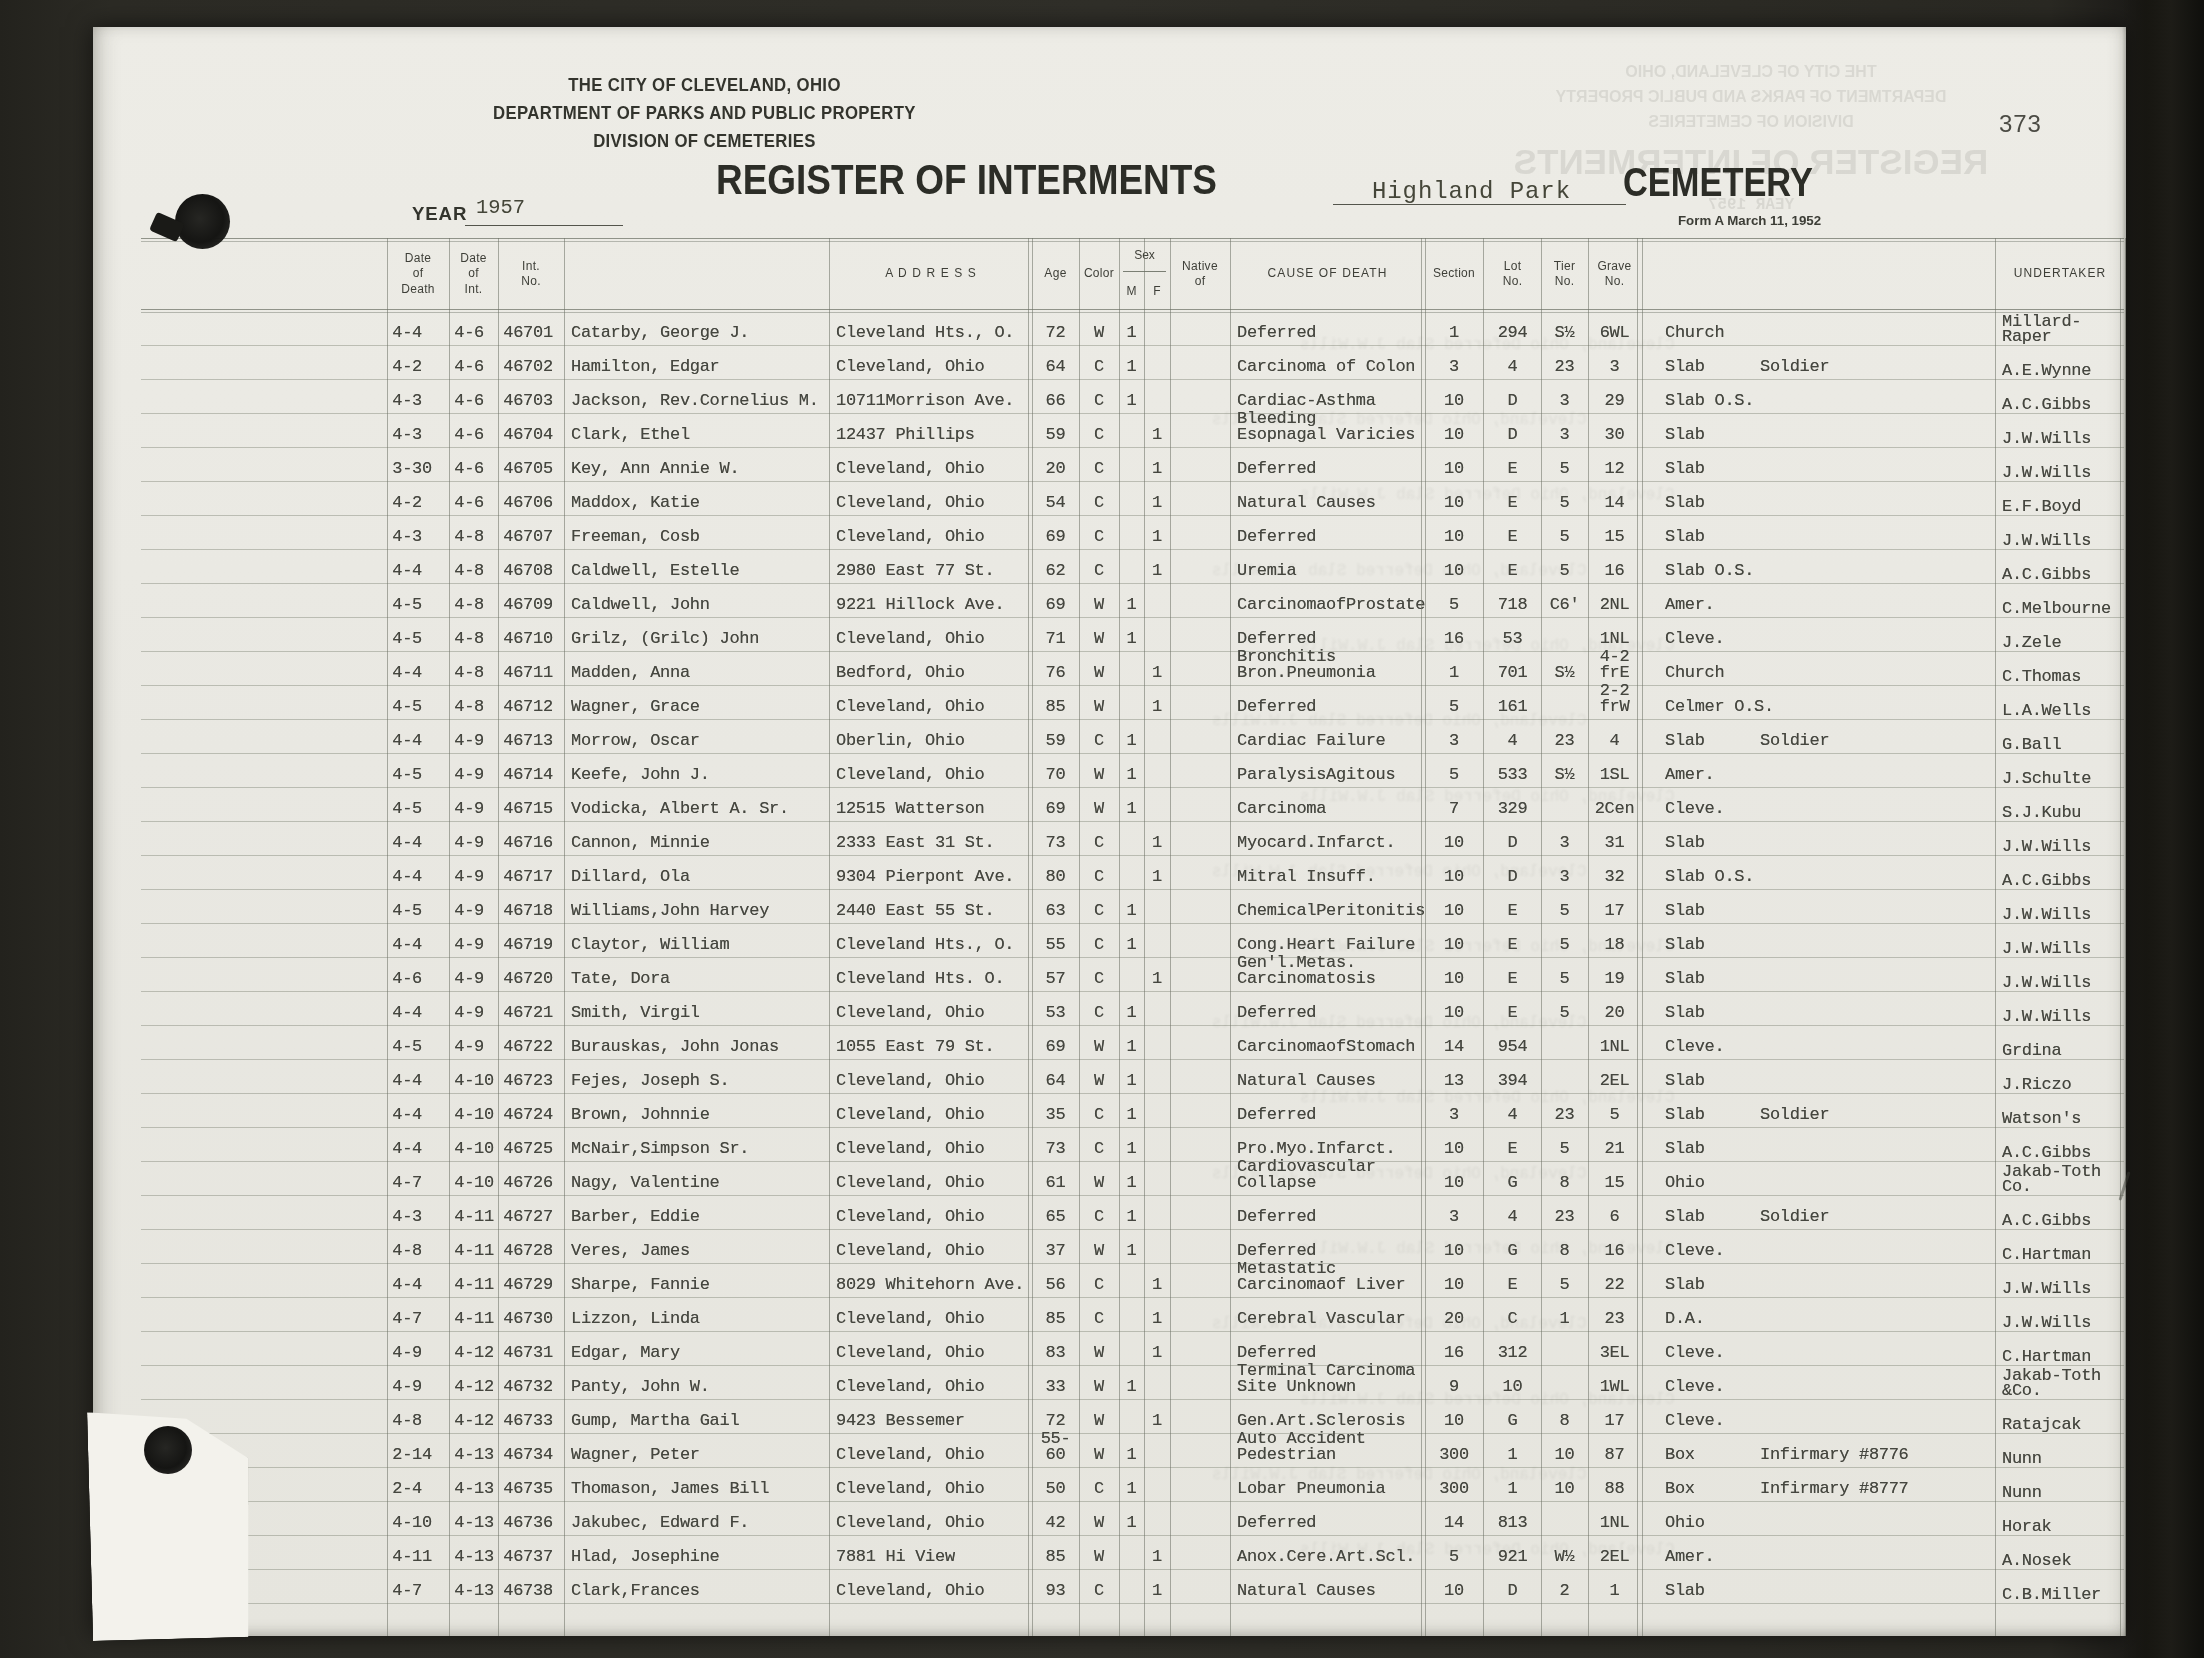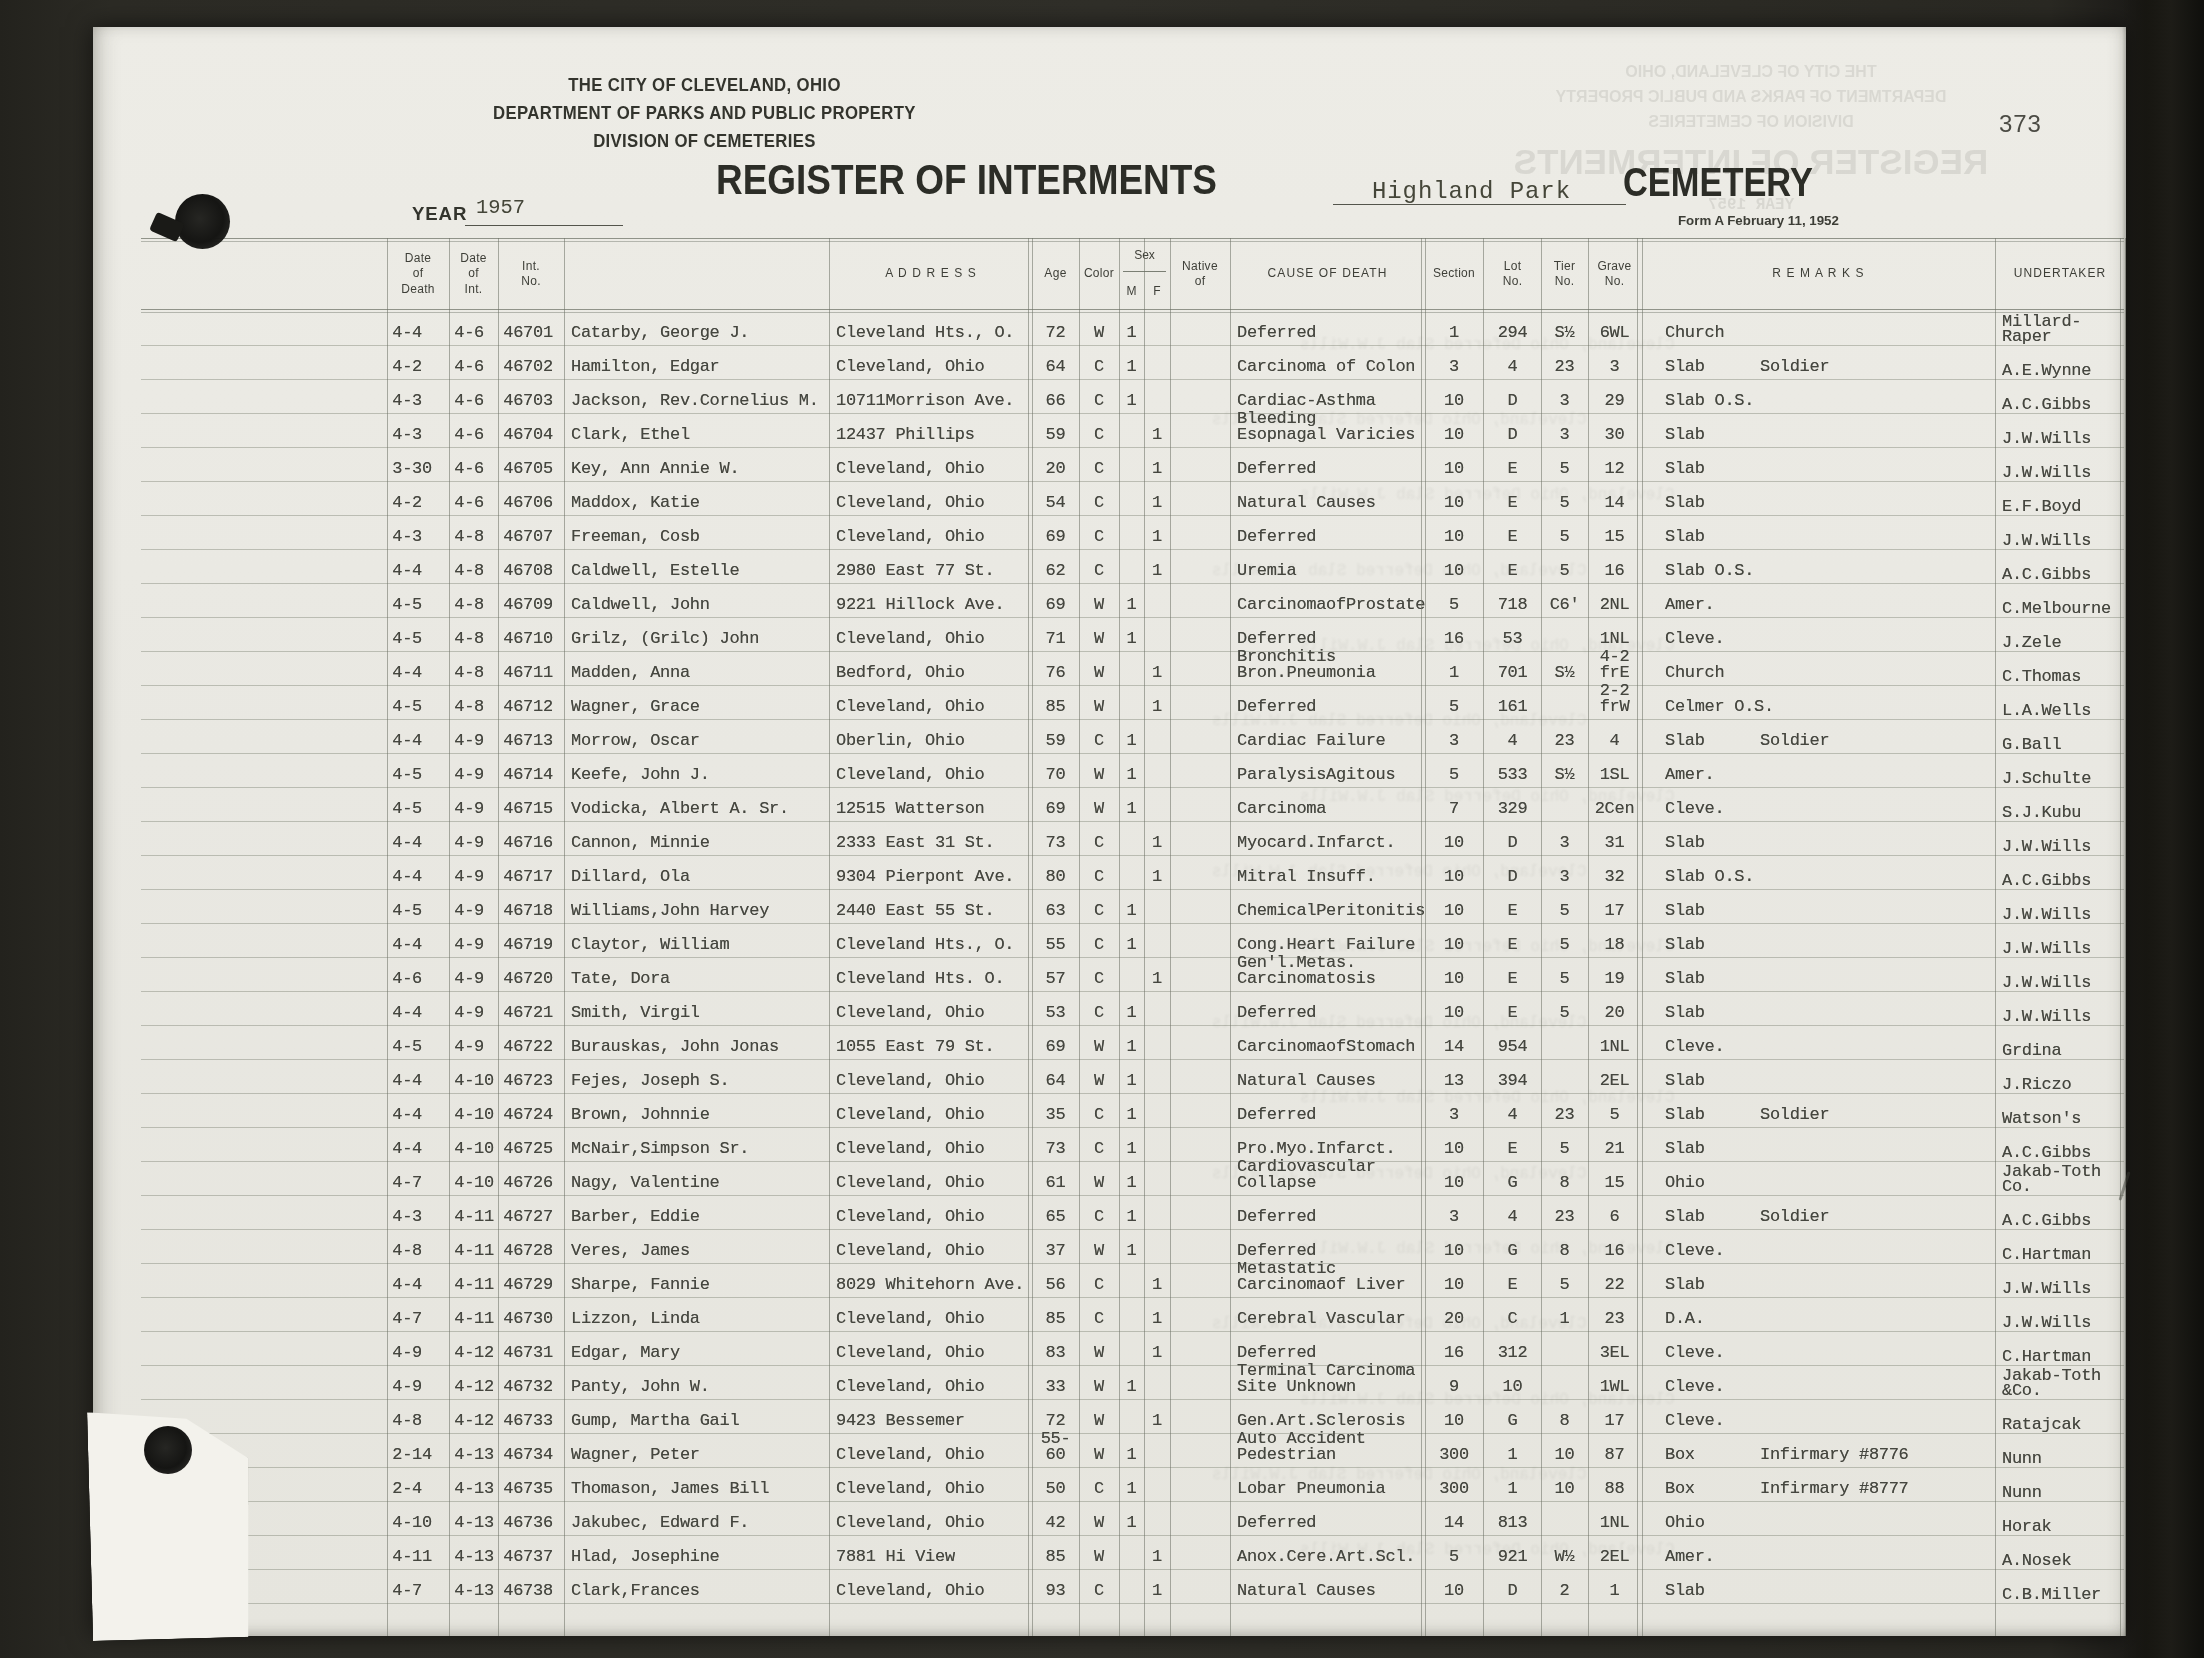--- a/index.html
+++ b/index.html
@@ -103,21 +103,21 @@
     <div class="org-block">
       <div class="org-line">THE CITY OF CLEVELAND, OHIO</div>
       <div class="org-line">DEPARTMENT OF PARKS AND PUBLIC PROPERTY</div>
       <div class="org-line">DIVISION OF CEMETERIES</div>
     </div>
     <div class="doc-title">REGISTER OF INTERMENTS</div>
     <div class="page-number">373</div>
     <div class="cemetery-name">Highland Park</div>
     <div class="cemetery-underline"></div>
     <div class="cemetery-label">CEMETERY</div>
-    <div class="form-note">Form A February 11, 1952</div>
+    <div class="form-note">Form A March 11, 1952</div>
     <div class="year-label">YEAR</div>
     <div class="year-value">1957</div>
     <div class="year-underline"></div>
 
     <div class="table-region">
       <div class="hline" style="top:0"></div>
       <div class="hline" style="top:3.5px;opacity:.6"></div>
       <div class="hline" style="top:71px"></div>
       <div class="hline" style="top:74px;opacity:.6"></div>
       <div class="rules"></div>
@@ -160,21 +160,20 @@
       <div class="hc x-native">Native
 of</div>
       <div class="hc x-cause sp1">CAUSE OF DEATH</div>
       <div class="hc x-sec">Section</div>
       <div class="hc x-lot">Lot
 No.</div>
       <div class="hc x-tier">Tier
 No.</div>
       <div class="hc x-grave">Grave
 No.</div>
-      <div class="hc x-remarks sp1">R E M A R K S</div>
       <div class="hc x-und sp1">UNDERTAKER</div>
 
       <div class="rows">
           <div class="t-row">
     <div class="cell x-dd pl">4-4</div>
     <div class="cell x-di pl">4-6</div>
     <div class="cell x-no pl">46701</div>
     <div class="cell x-name pl8">Catarby, George J.</div>
     <div class="cell x-addr pl8">Cleveland Hts., O.</div>
     <div class="cell x-age ctr">72</div>

